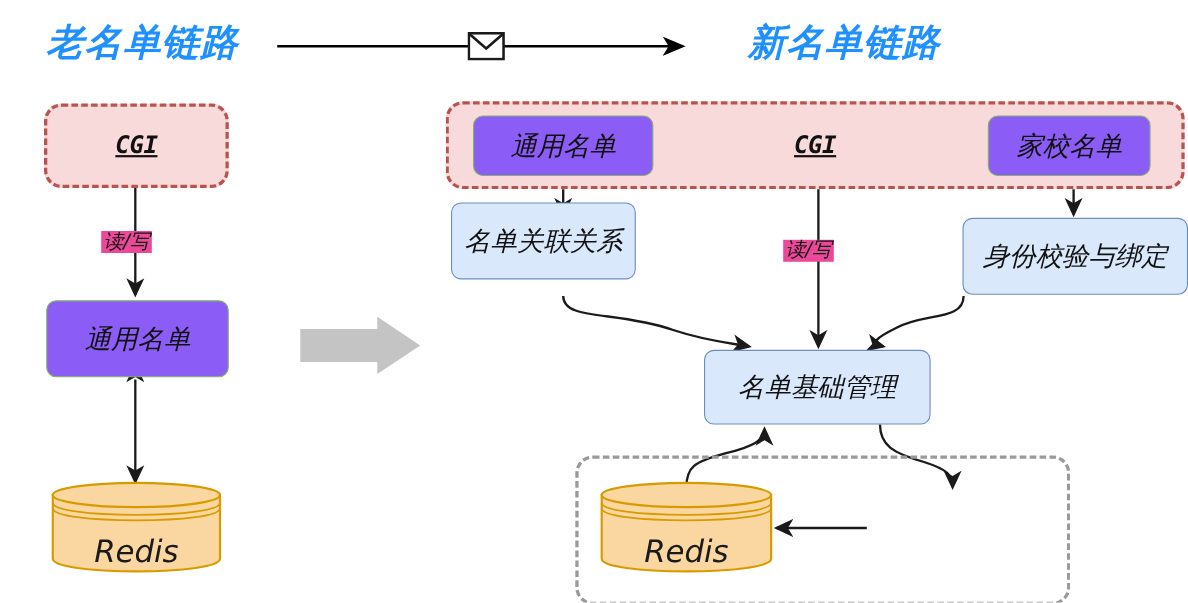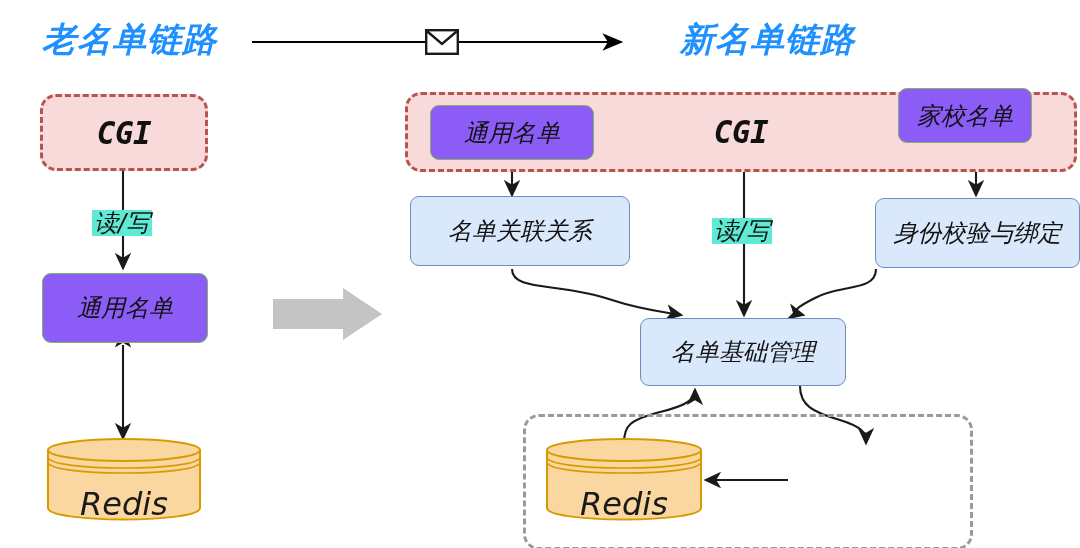--- a/index.html
+++ b/index.html
@@ -71,49 +71,50 @@
   }
 
   .label-cn {
     font-size: 24px;
     font-style: italic;
     color: #111111;
     font-family: "DejaVu Sans", "Liberation Sans", sans-serif;
     white-space: nowrap;
   }
   .label-mono {
-    font-size: 31px;
+    font-size: 22px;
     font-style: italic;
     font-weight: bold;
     color: #111111;
     font-family: "DejaVu Sans Mono", "Liberation Mono", monospace;
     letter-spacing: -0.5px;
     white-space: nowrap;
+    text-decoration: underline;
   }
   .edge-label {
     position: absolute;
-    font-size: 24px;
+    font-size: 18px;
     font-style: italic;
     color: #111111;
     font-family: "DejaVu Sans", "Liberation Sans", sans-serif;
-    background: #5eead4;
+    background: #ec4899;
     padding: 0 2px;
     white-space: nowrap;
     line-height: 1.1;
   }
 
   
   .cylinder {
     position: absolute;
   }
   .cyl-text {
     position: absolute;
     width: 100%;
     text-align: center;
-    font-size: 32px;
+    font-size: 28px;
     font-style: italic;
     color: #1a1a1a;
     font-family: "DejaVu Sans", "Liberation Sans", sans-serif;
     pointer-events: none;
   }
 
   
   .envelope {
     position: absolute;
   }
@@ -217,25 +218,25 @@
   </div>
 
   <div class="node group-pink" style="left:405px; top:92px; width:672px; height:80px;">
     <span class="label-mono">CGI</span>
   </div>
 
   <div class="node box-green" style="left:430px; top:105px; width:164px; height:55px;">
     <span class="label-cn">通用名单</span>
   </div>
 
-  <div class="node box-green" style="left:898px; top:88px; width:134px; height:55px;">
+  <div class="node box-green" style="left:898px; top:105px; width:148px; height:55px;">
     <span class="label-cn">家校名单</span>
   </div>
 
-  <div class="node box-blue" style="left:410px; top:196px; width:220px; height:70px;">
+  <div class="node box-blue" style="left:410px; top:184px; width:168px; height:70px;">
     <span class="label-cn">名单关联关系</span>
   </div>
 
   <div class="edge-label" style="left:712px; top:218px;">读/写</div>
 
   <div class="node box-blue" style="left:875px; top:198px; width:205px; height:70px;">
     <span class="label-cn">身份校验与绑定</span>
   </div>
 
   <div class="node box-blue" style="left:640px; top:318px; width:206px; height:68px;">

